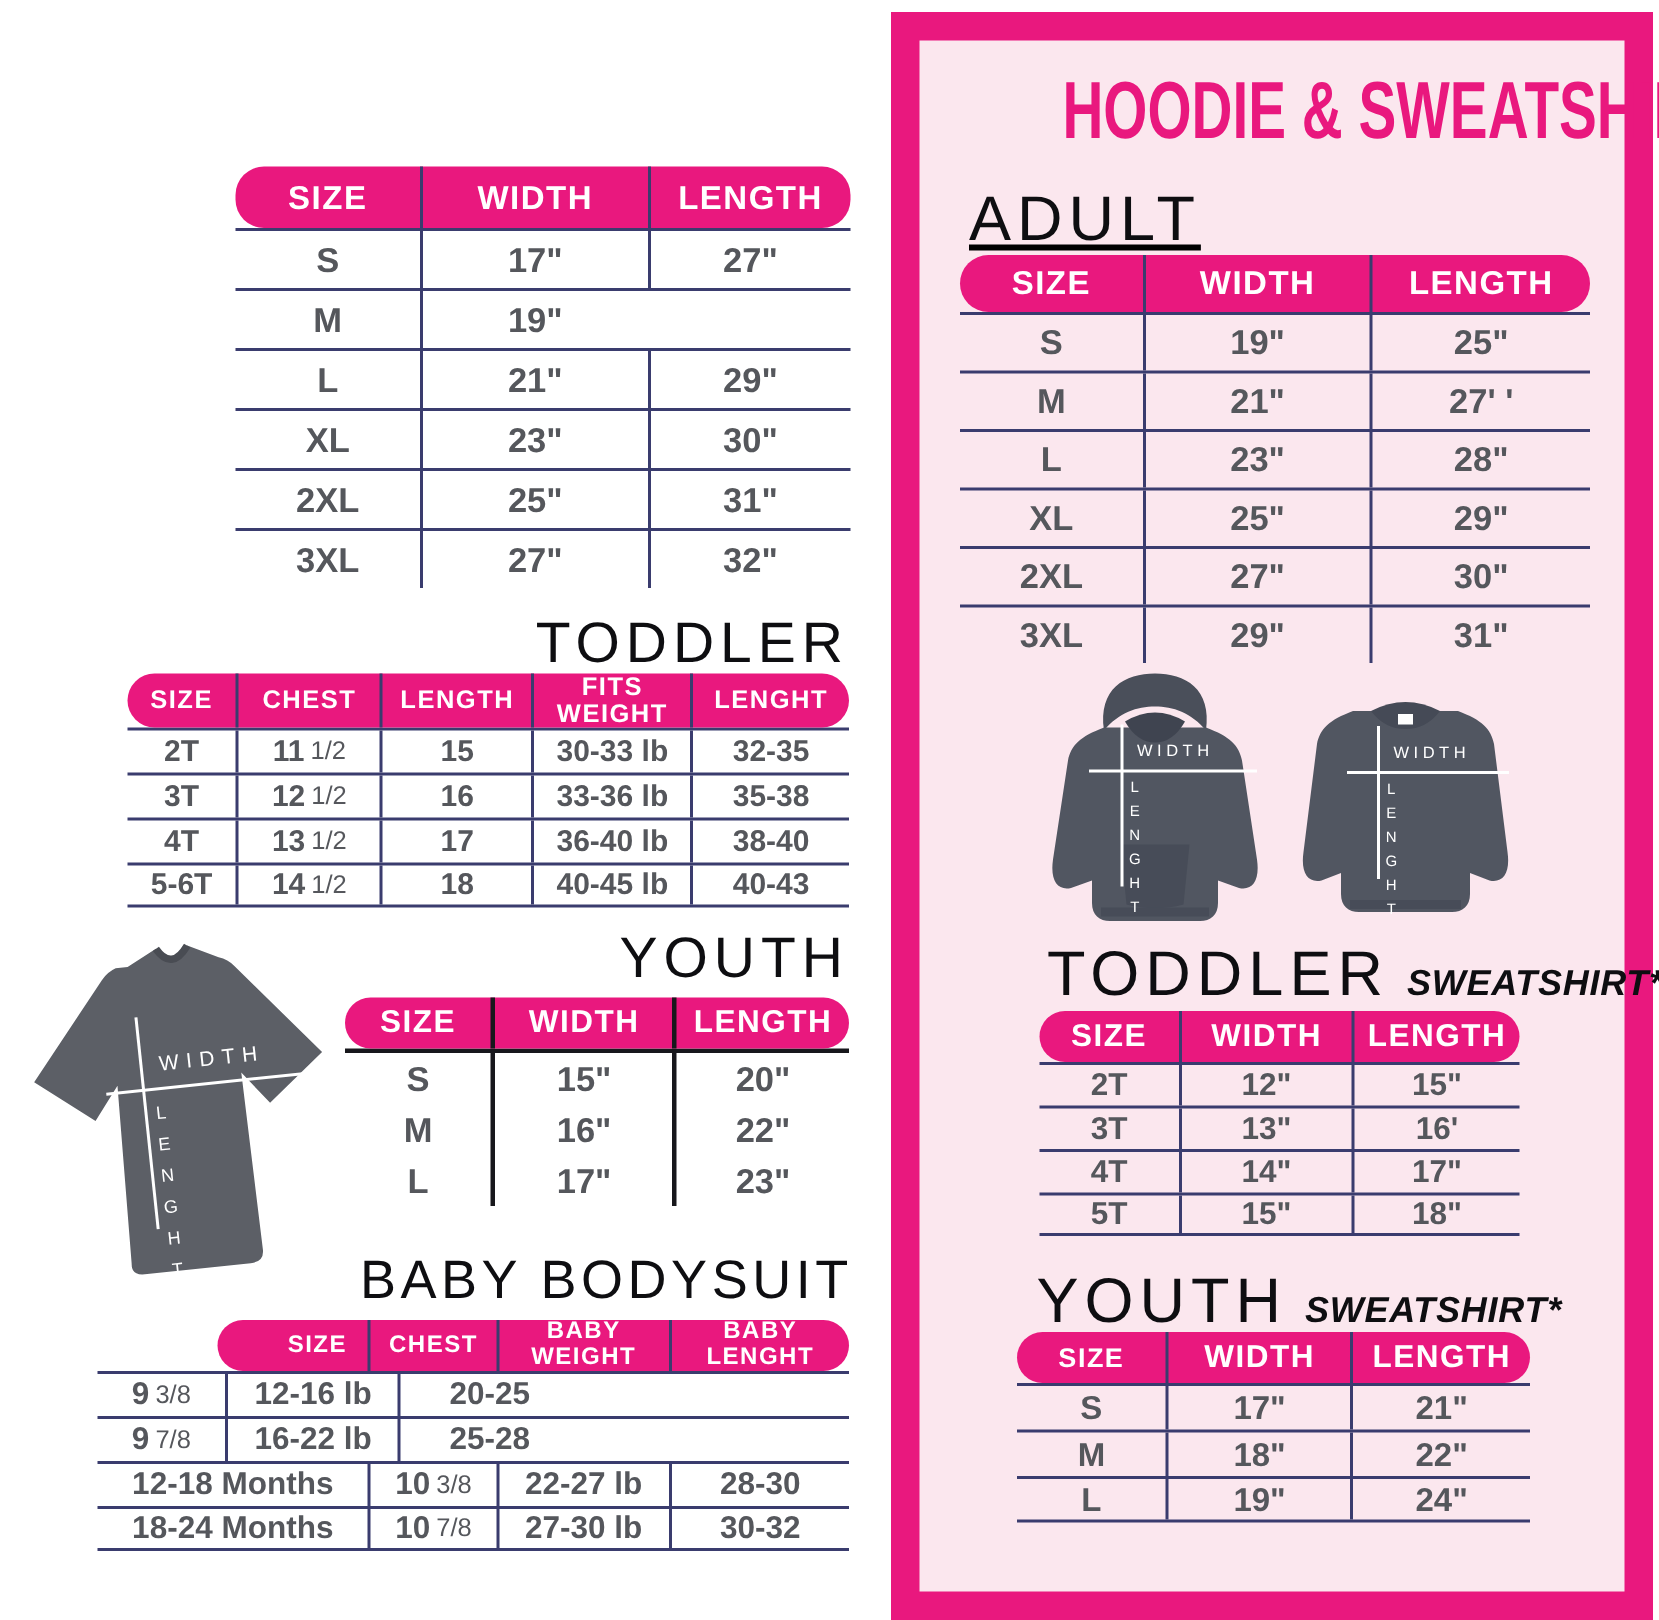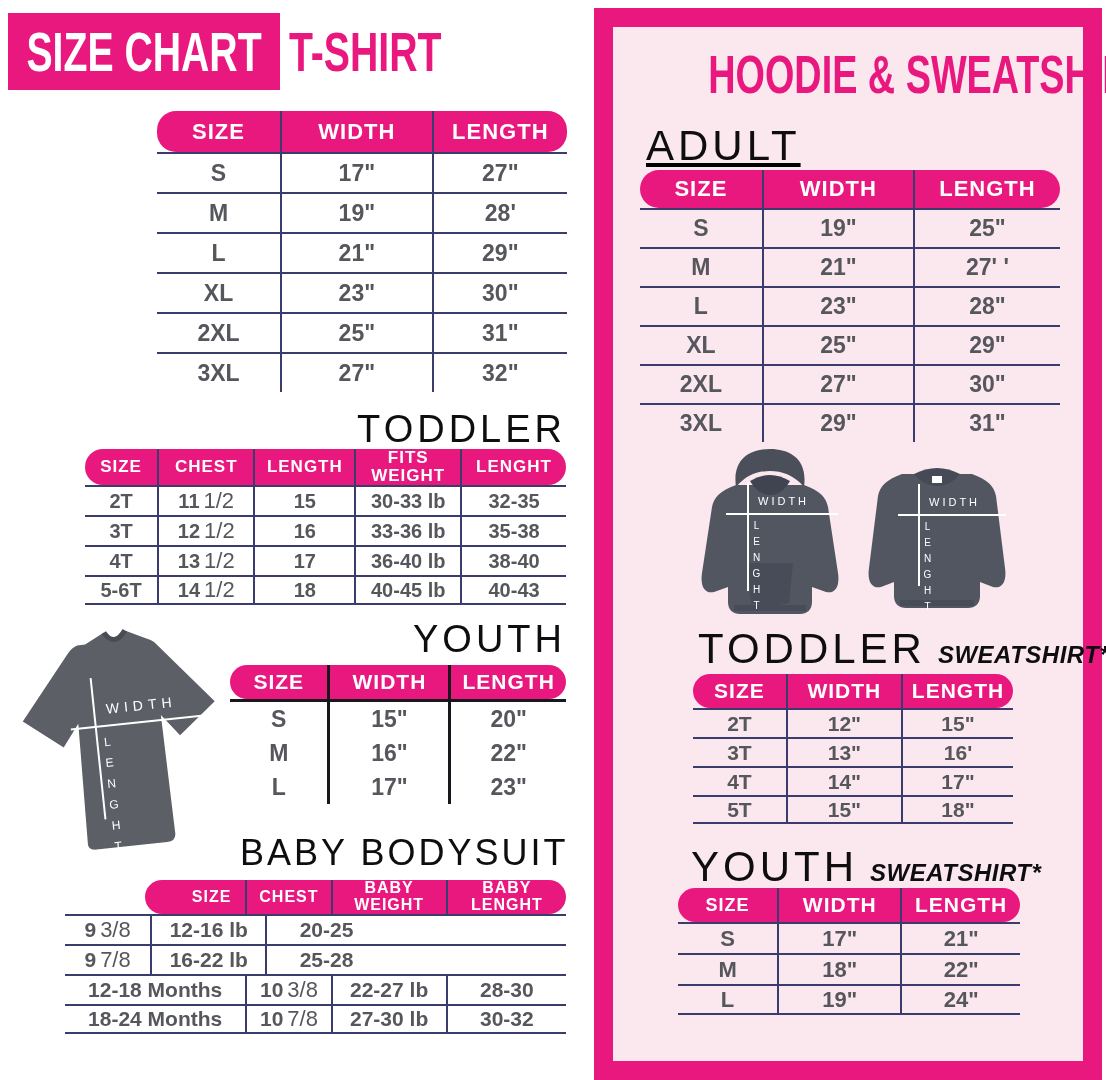--- a/index.html
+++ b/index.html
@@ -36,21 +36,21 @@
   .pillrow{position:relative;display:flex;width:100%;}
   .pill-bg{position:absolute;inset:0;background:var(--pink);border-radius:19px;}
   .cell{display:flex;align-items:center;justify-content:center;}
   .hc{position:relative;color:#fff;font-weight:700;letter-spacing:1px;white-space:pre-line;
       text-align:center;line-height:1.05;}
   .row{display:flex;width:100%;}
   .row .cell{font-weight:700;color:var(--txt);}
   .tbl .row{border-top:2px solid var(--line);}
   .tbl .row .cell + .cell, .tbl .pillrow .cell + .cell{border-left:2px solid var(--line);}
   .tbl.bottomed .row:last-child{border-bottom:2px solid var(--line);}
-  .frac{font-weight:400;font-size:22px;margin-left:4px;color:var(--txt);}
+  .frac{font-weight:400;font-size:17px;margin-left:4px;color:var(--txt);}
 
   
   .un .c0{width:30%}.un .c1{width:37%}.un .c2{width:33%}
   .td .c0{width:15%}.td .c1{width:20%}.td .c2{width:21%}.td .c3{width:22%}.td .c4{width:22%}
   .yo .c0{width:29%}.yo .c1{width:36%}.yo .c2{width:35%}
   .ba .c0{width:36%}.ba .c1{width:17%}.ba .c2{width:23%}.ba .c3{width:24%}
   .ad .c0{width:29%}.ad .c1{width:36%}.ad .c2{width:35%}
 
   
   .yo.blackrule .row{border-top:none;}
@@ -81,44 +81,37 @@
   .vline{position:absolute;width:2px;background:#fff;}
   .wlabel{position:absolute;color:#fff;font-weight:400;}
   .llabel{position:absolute;color:#fff;font-weight:400;writing-mode:vertical-rl;text-orientation:upright;}
   .tee-rot{transform:rotate(-6deg);}
 </style>
 </head>
 <body>
 
 <div class="canvas">
 
-  <div class="badge">
-    <span class="cond center">SIZE CHART</span>
-  </div>
-  <div class="tshirt-title">
-    <span class="cond">T-SHIRT</span>
-  </div>
 
 
   <div class="tbl un" style="left:157px;top:111px;width:410px;">
     <div class="pillrow">
       <div class="pill-bg"></div>
       <div class="cell c0 hc">SIZE</div>
       <div class="cell c1 hc">WIDTH</div>
       <div class="cell c2 hc">LENGTH</div>
     </div>
     <div class="row">
       <div class="cell c0">S</div>
       <div class="cell c1">17"</div>
       <div class="cell c2">27"</div>
     </div>
     <div class="row">
       <div class="cell c0">M</div>
       <div class="cell c1">19"</div>
-      <div class="cell c2">28'</div>
     </div>
     <div class="row">
       <div class="cell c0">L</div>
       <div class="cell c1">21"</div>
       <div class="cell c2">29"</div>
     </div>
     <div class="row">
       <div class="cell c0">XL</div>
       <div class="cell c1">23"</div>
       <div class="cell c2">30"</div>

